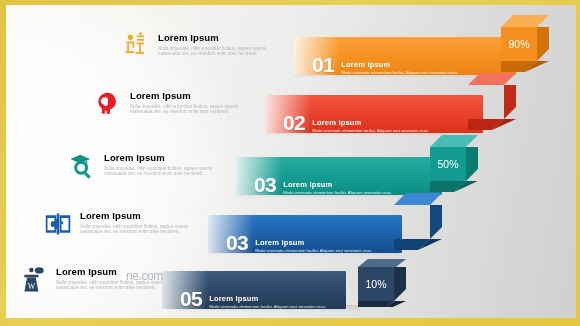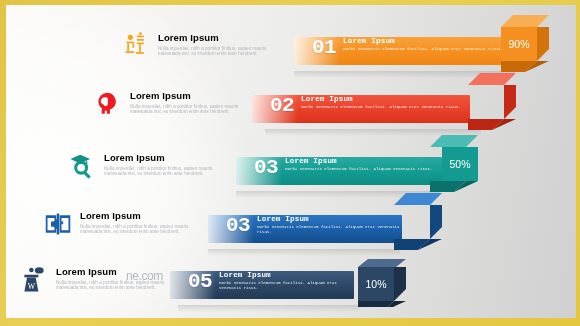--- a/index.html
+++ b/index.html
@@ -63,22 +63,22 @@
     z-index:-1;
   }
   #row1 .plate { left:138px; }
   #row2 .plate { left:112px; }
   #row3 .plate { left:86px; }
   #row4 .plate { left:60px; }
   #row5 .plate { left:34px; }
 
   
   .bar {
-    position:absolute; top:10px; height:28px; color:#fff;
-    display:flex; align-items:flex-start; border-radius:1px;font-family:Liberation Mono, monospace;
+    position:absolute; top:10px; height:38px; color:#fff;
+    display:flex; align-items:flex-end; border-radius:1px;
   }
   .bar .fade {
     position:absolute; left:0; top:0; bottom:0; width:46px;
     background:linear-gradient(90deg,rgba(255,255,255,.85) 0%,rgba(255,255,255,0) 100%);
   }
   .num {
     font-size:21px; font-weight:bold; letter-spacing:-.6px;
     margin-left:18px; position:relative; z-index:2; line-height:21px;
     text-shadow:0 1px 1px rgba(0,0,0,.12);
   }
@@ -176,21 +176,21 @@
             </g>
             <path fill="#fff" d="M12.5 8.2c-2.6 0-4.7 1.9-4.7 4.3 0 1.9 1.3 3.5 3.1 4.1.2 1 1.2 1.7 2.4 1.7 1.4 0 2.5-1 2.5-2.2V9.9c0-1-1.5-1.7-3.3-1.7z"></path>
           </svg>
         </span>
         <div class="copy">
           <h4>Lorem Ipsum</h4>
           <p>Nulla imperdiet, nibh a porttitor finibus, sapien mauris malesuada nisi, eu interdum enim ante hendrerit.</p>
         </div>
       </div>
       <div class="shadow" style="left:259px;width:216px;"></div>
-      <div class="bar" style="left:246px;width:218px;background:linear-gradient(180deg,#f2553d 0%,#e8402a 55%,#dc3119 100%);">
+      <div class="bar" style="left:259px;width:218px;background:linear-gradient(180deg,#f2553d 0%,#e8402a 55%,#dc3119 100%);">
         <span class="fade"></span>
         <span class="num">02</span>
         <div class="btxt">
           <h5>Lorem Ipsum</h5>
           <p>Morbi venenatis elementum facilisi. Aliquam erat venenatis risus.</p>
         </div>
       </div>
       <div class="pct" style="left:462px;">
         <span class="top" style="background:#f3705c;"></span>
         <span class="side" style="background:#c32a18;"></span>
@@ -226,21 +226,21 @@
         <div class="btxt">
           <h5>Lorem Ipsum</h5>
           <p>Morbi venenatis elementum facilisi. Aliquam venenatis risus.</p>
         </div>
       </div>
       <div class="pct" style="left:424px;">
         <span class="top" style="background:#49bdb3;"></span>
         <span class="side" style="background:#0b7b73;"></span>
         <span class="bev" style="background:#0a726a;"></span>
         <span class="bev2" style="background:#08645d;"></span>
-        <span class="face" style="background:#149b91;margin-left:12px;">50%</span>
+        <span class="face" style="background:#149b91;">50%</span>
       </div>
     </div>
 
     <div class="row" id="row4">
       <div class="plate"></div>
       <div class="left">
         <span class="ico">
           <svg viewBox="0 0 32 32">
             <g fill="#1b5fa8">
               <path d="M2 6h12v20H2z"></path>
@@ -290,21 +290,21 @@
             </g>
             <text x="13" y="26" font-size="9" fill="#fff" text-anchor="middle" font-family="serif">W</text>
           </svg>
         </span>
         <div class="copy">
           <h4>Lorem Ipsum</h4>
           <p>Nulla imperdiet, nibh a porttitor finibus, sapien mauris malesuada nisi, eu interdum enim ante hendrerit.</p>
         </div>
       </div>
       <div class="shadow" style="left:172px;width:182px;"></div>
-      <div class="bar" style="left:164px;width:184px;background:linear-gradient(180deg,#3c5b7e 0%,#2c4766 55%,#223a55 100%);">
+      <div class="bar" style="left:156px;width:184px;background:linear-gradient(180deg,#3c5b7e 0%,#2c4766 55%,#223a55 100%);">
         <span class="fade"></span>
         <span class="num">05</span>
         <div class="btxt">
           <h5>Lorem Ipsum</h5>
           <p>Morbi venenatis elementum facilisi. Aliquam erat venenatis risus.</p>
         </div>
       </div>
       <div class="pct" style="left:352px;top:-2px;height:40px;">
         <span class="top" style="background:#4d6b8d;height:8px;clip-path:polygon(10px 0,48px 0,38px 8px,0 8px);"></span>
         <span class="side" style="background:#1d3148;top:8px;height:34px;"></span>

